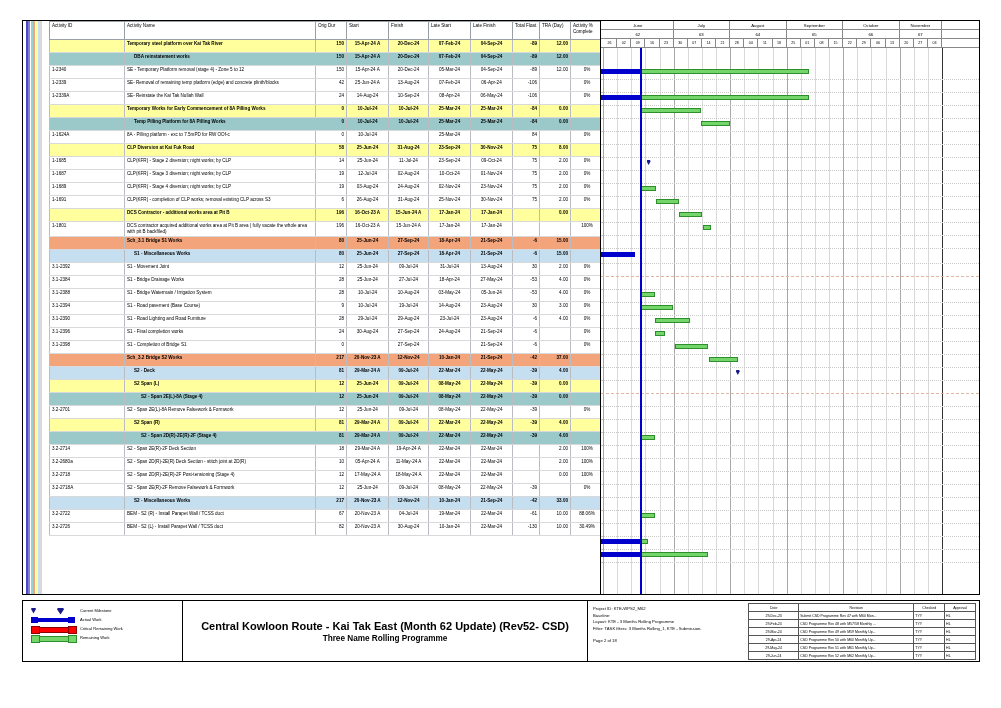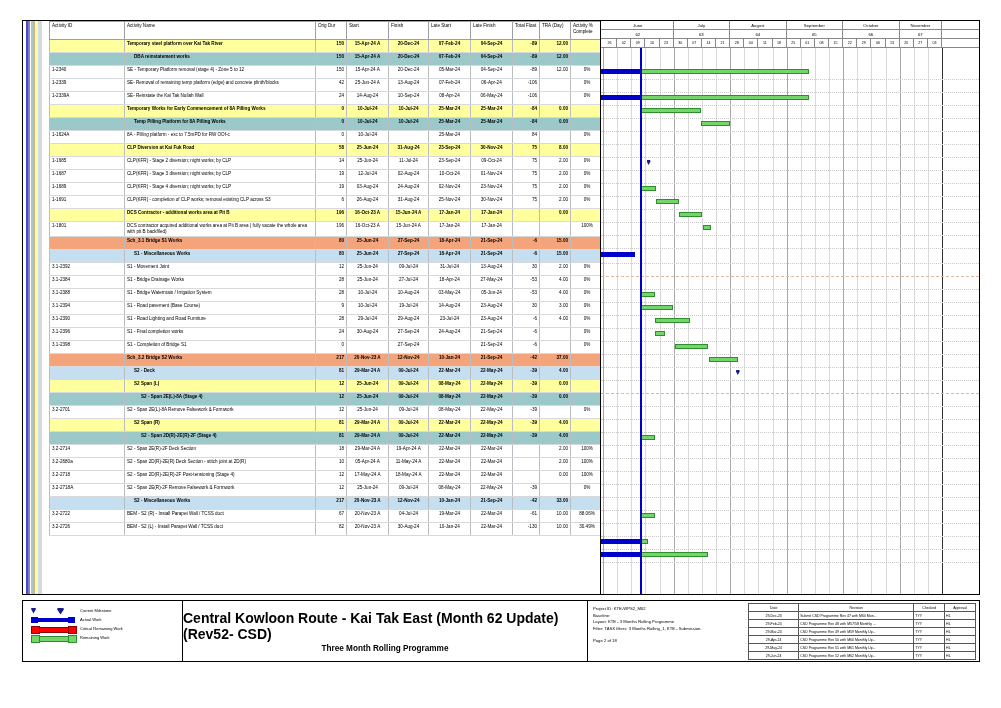--- a/index.html
+++ b/index.html
@@ -63,21 +63,21 @@
   .lg-row{display:flex;align-items:center;height:9px;}
   .lg-key{width:48px;position:relative;height:9px;}
   .lg-txt{font-size:4px;color:#000;margin-left:3px;}
   .lg-bar{position:absolute;left:4px;top:2.5px;width:40px;height:4px;}
   .lg-cap{position:absolute;top:1.5px;width:7px;height:6px;}
   .lg-ms{position:absolute;top:1.5px;width:5px;height:6px;background:#1a1a8c;
          clip-path:polygon(50% 100%,0 25%,15% 0,85% 0,100% 25%);}
 
   .f-title{position:absolute;left:160px;top:0;width:405px;height:100%;border-right:1px solid #000;box-sizing:border-box;
            display:flex;flex-direction:column;align-items:center;justify-content:center;}
-  .f-title .t1{font-size:14px;font-weight:bold;color:#000;}
+  .f-title .t1{font-size:11px;font-weight:bold;color:#000;}
   .f-title .t2{font-size:8.2px;font-weight:bold;color:#000;margin-top:2px;}
 
   .f-proj{position:absolute;left:565px;top:0;width:157px;height:100%;box-sizing:border-box;padding:5px 5px;}
   .f-proj div{font-size:4.2px;color:#000;line-height:1.55;white-space:nowrap;}
   .f-proj .pg{margin-top:6px;}
 
   .f-rev{position:absolute;left:722px;top:0;right:0;height:100%;box-sizing:border-box;padding:2px 3px 2px 3px;}
   table.rev{border-collapse:collapse;width:100%;table-layout:fixed;}
   table.rev th,table.rev td{border:0.5px solid #555;font-size:3.5px;padding:0.5px 1px;color:#000;
     font-weight:normal;text-align:left;overflow:hidden;white-space:nowrap;height:6px;}
@@ -789,21 +789,21 @@
               <div class="lg-cap" style="left: 2px; background: rgb(116, 213, 106); border: 0.7px solid rgb(45, 143, 43);"></div>
               <div class="lg-cap" style="left: 39px; background: rgb(116, 213, 106); border: 0.7px solid rgb(45, 143, 43);"></div>
             </div>
             <div class="lg-txt">Remaining Work</div>
           </div>
         </div>
     </div>
 
     <div class="f-title">
       <div class="t1">Central Kowloon Route - Kai Tak East (Month 62 Update) (Rev52- CSD)</div>
-      <div class="t2">Three Month Rolling Programme</div>
+      <div class="t2">Three Name Rolling Programme</div>
     </div>
 
     <div class="f-proj">
       <div>Project ID: KTE-WPS2_M62</div>
       <div>Baseline:</div>
       <div>Layout: KTE - 3 Months Rolling Programme</div>
       <div>Filter: TASK filters: 3 Months Rolling_1, KTE - Submission.</div>
       <div class="pg">Page 2 of 18</div>
     </div>
 

